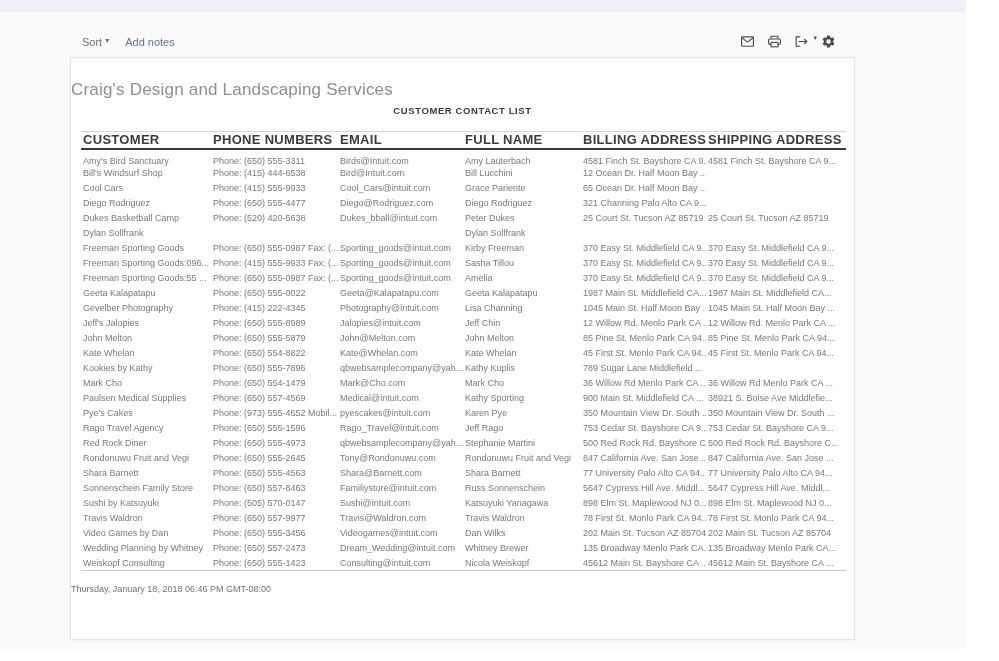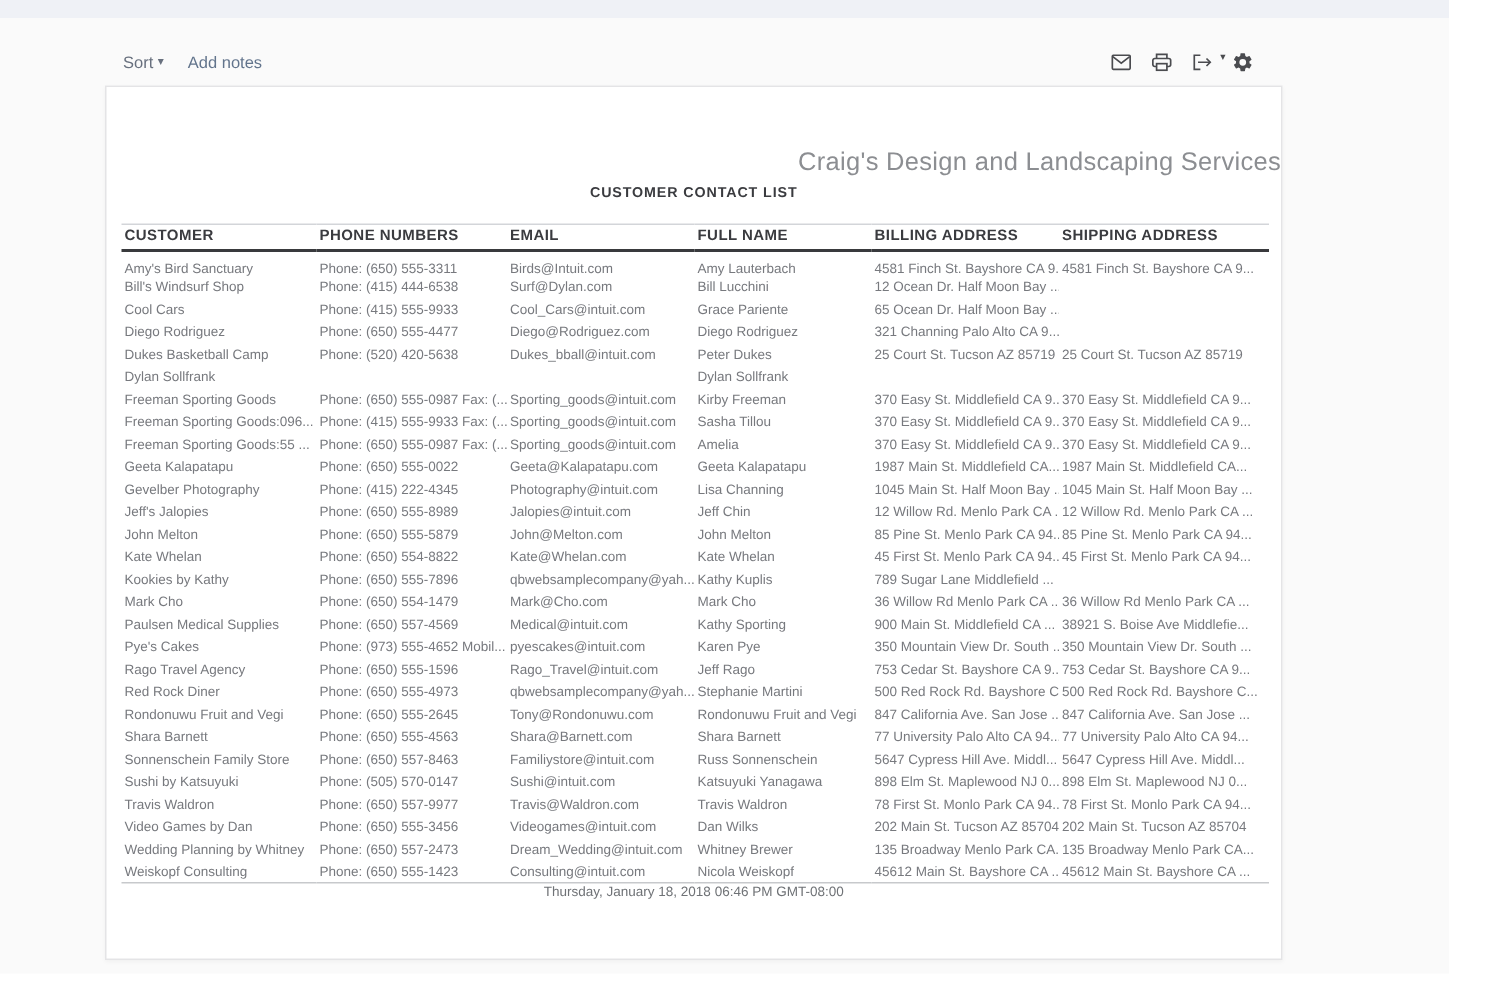--- a/index.html
+++ b/index.html
@@ -14,31 +14,31 @@
   .sort-link { color:#68707e; cursor:pointer; display:flex; align-items:flex-start; gap:3px; }
   .sort-caret { font-size:8px; color:#68707e; }
   .addnotes-link { color:#62748c; cursor:pointer; }
   .toolbar-icons { position:absolute; right:18px; top:3px; display:flex; align-items:center; gap:11px; }
   .tb-icon { width:16px; height:16px; color:#4a4b4f; cursor:pointer; display:flex; align-items:center; position:relative; }
   .tb-icon svg { width:15px; height:15px; }
   .export-caret { font-size:7px; color:#4a4b4f; position:absolute; right:-7px; top:1px; }
 
   
   .card { position:absolute; left:70px; top:57px; width:785px; height:583px; background:#ffffff; border:1px solid #e4e4e6; box-shadow:0 1px 3px rgba(0,0,0,0.04); }
-  .report-company { margin-top:40px; text-align:right; font-size:17px; color:#8c8e92; letter-spacing:0.2px; }
+  .report-company { margin-top:22px; text-align:left; font-size:17px; color:#8c8e92; letter-spacing:0.2px; }
   .report-title { margin-top:5px; text-align:center; font-size:9.5px; font-weight:bold; color:#3a3b3f; letter-spacing:0.6px; }
 
   .table-wrap { margin:15px 10px 0 10px; }
   table { width:100%; border-collapse:collapse; table-layout:fixed; border-bottom:1px solid #c7c9cc; }
   thead tr { border-top:1px solid #d3d5d9; border-bottom:2px solid #393a3d; }
-  th { text-align:left; font-size:10px; font-weight:bold; color:#3a3b3f; letter-spacing:0.3px; height:17px; padding:0 8px 0 2px; white-space:nowrap; overflow:hidden; }
+  th { text-align:left; font-size:13px; font-weight:bold; color:#3a3b3f; letter-spacing:0.3px; height:17px; padding:0 8px 0 2px; white-space:nowrap; overflow:hidden; }
   td { font-size:9px; color:#77797e; height:15px; padding:0 8px 0 2px; white-space:nowrap; overflow:hidden; }
   tbody tr:first-child td { padding-top:6px; }
 
-  .report-footer { text-align:center; font-size:9px; color:#6f7276; }
+  .report-footer { margin-top:13px; font-size:9px; color:#6f7276; }
 </style>
 </head>
 <body>
 
 <div class="app-area">
   <div class="top-strip"></div>
 
   <div class="toolbar">
     <div class="toolbar-left">
       <span class="sort-link">
@@ -106,21 +106,21 @@
               <td>Amy's Bird Sanctuary</td>
               <td>Phone: (650) 555-3311</td>
               <td>Birds@Intuit.com</td>
               <td>Amy Lauterbach</td>
               <td>4581 Finch St. Bayshore CA 9...</td>
               <td>4581 Finch St. Bayshore CA 9...</td>
             </tr>
             <tr>
               <td>Bill's Windsurf Shop</td>
               <td>Phone: (415) 444-6538</td>
-              <td>Surf@Dylan.com</td>
+              <td>Bird@Intuit.com</td>
               <td>Bill Lucchini</td>
               <td>12 Ocean Dr. Half Moon Bay ...</td>
               <td></td>
             </tr>
             <tr>
               <td>Cool Cars</td>
               <td>Phone: (415) 555-9933</td>
               <td>Cool_Cars@intuit.com</td>
               <td>Grace Pariente</td>
               <td>65 Ocean Dr. Half Moon Bay ...</td>

